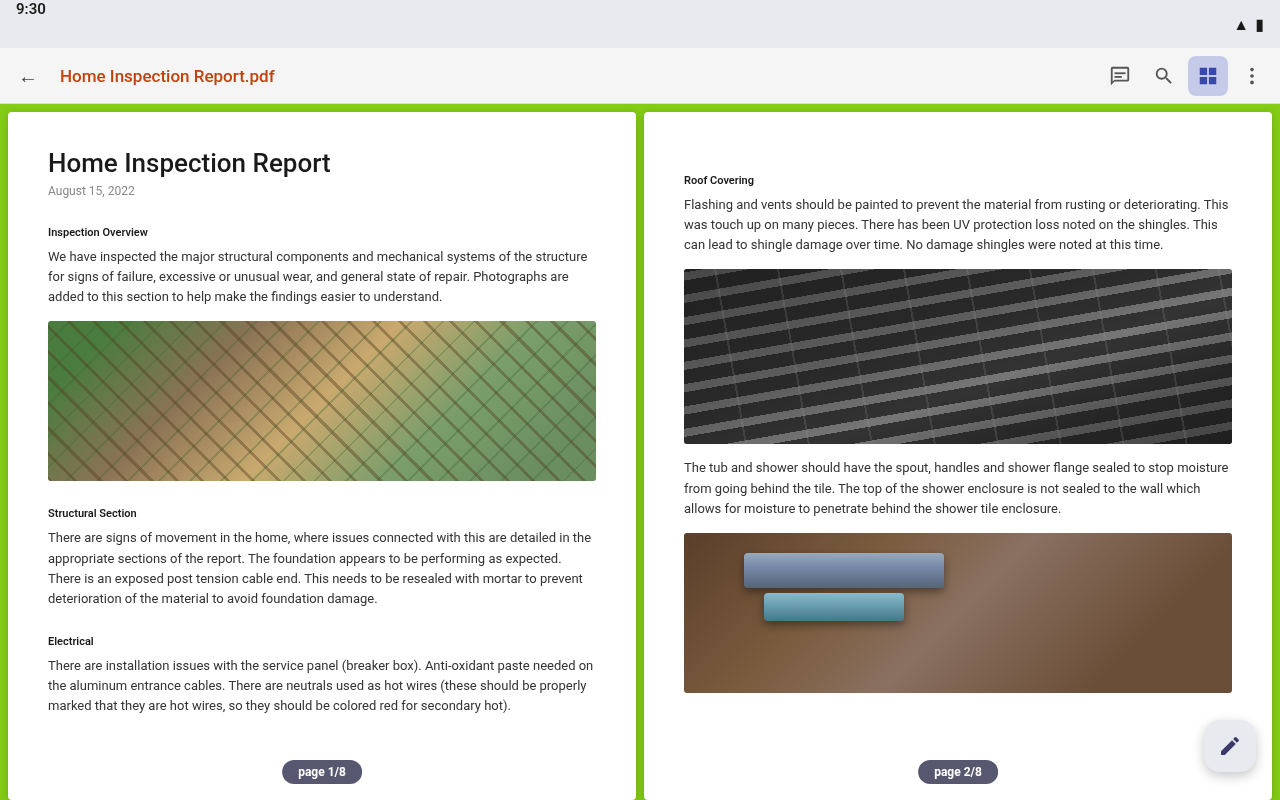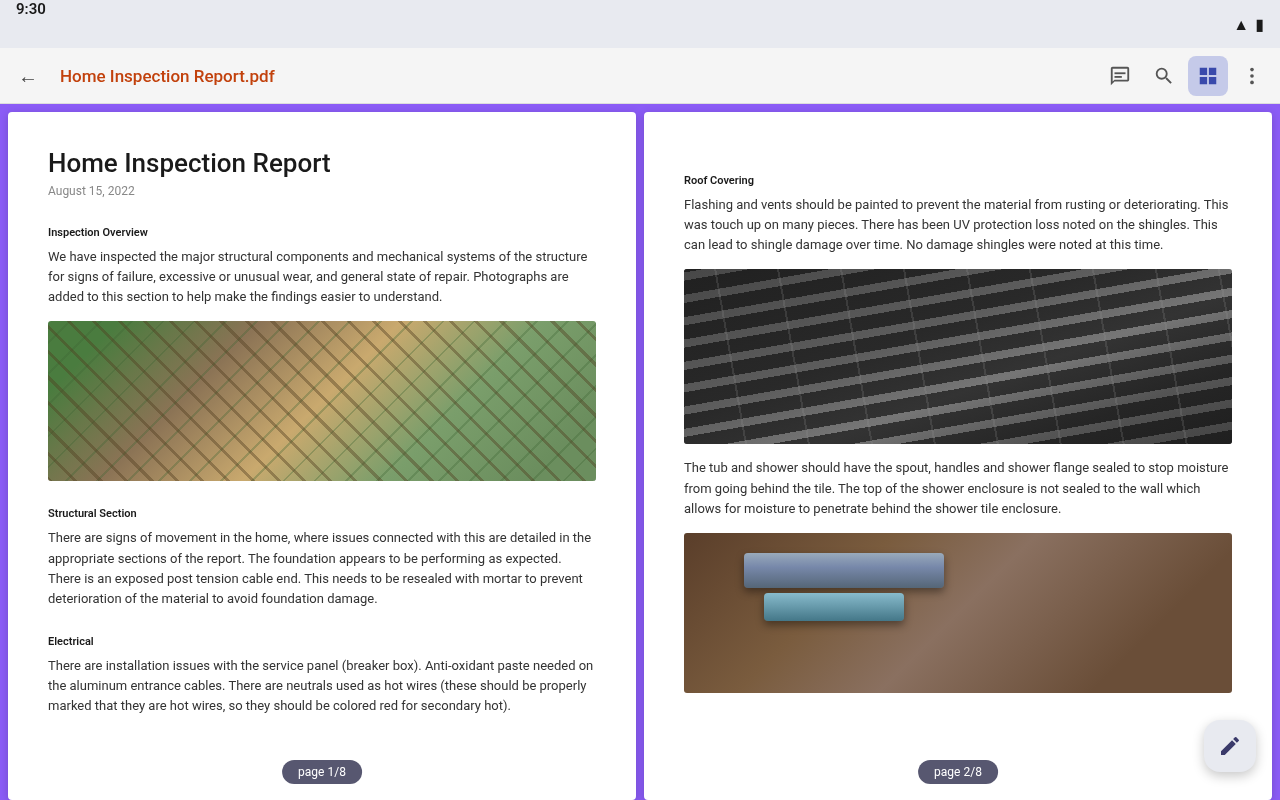--- a/index.html
+++ b/index.html
@@ -47,21 +47,21 @@
     }
     .toolbar-btn.active {
       background: #c5cae9;
       border-radius: 8px;
     }
 
     
     .content-area {
       width: 100%; height: calc(800px - 104px);
       display: flex;
-      background: #8b5cf6;
+      background: #84cc16;
       overflow: hidden;
       gap: 8px;
       padding: 8px 8px 0 8px;
     }
 
     
     .page-panel {
       background: #fff;
       border-radius: 4px;
       box-shadow: 0 2px 8px rgba(0,0,0,0.18);
@@ -80,20 +80,21 @@
       position: absolute;
       bottom: 16px;
       left: 50%;
       transform: translateX(-50%);
       background: rgba(50,50,80,0.82);
       color: #fff;
       font-size: 12px;
       border-radius: 20px;
       padding: 5px 16px;
       white-space: nowrap;
+      font-weight: bold;
     }
 
     
     .doc-title {
       font-size: 26px; font-weight: 500; color: #1a1a1a;
       margin-bottom: 6px;
     }
     .doc-date { font-size: 12px; color: #888; margin-bottom: 28px; }
     .section-heading { font-size: 11px; font-weight: 600; color: #1a1a1a; margin-bottom: 8px; margin-top: 26px; }
     .section-text { font-size: 13px; color: #333; line-height: 1.55; }

